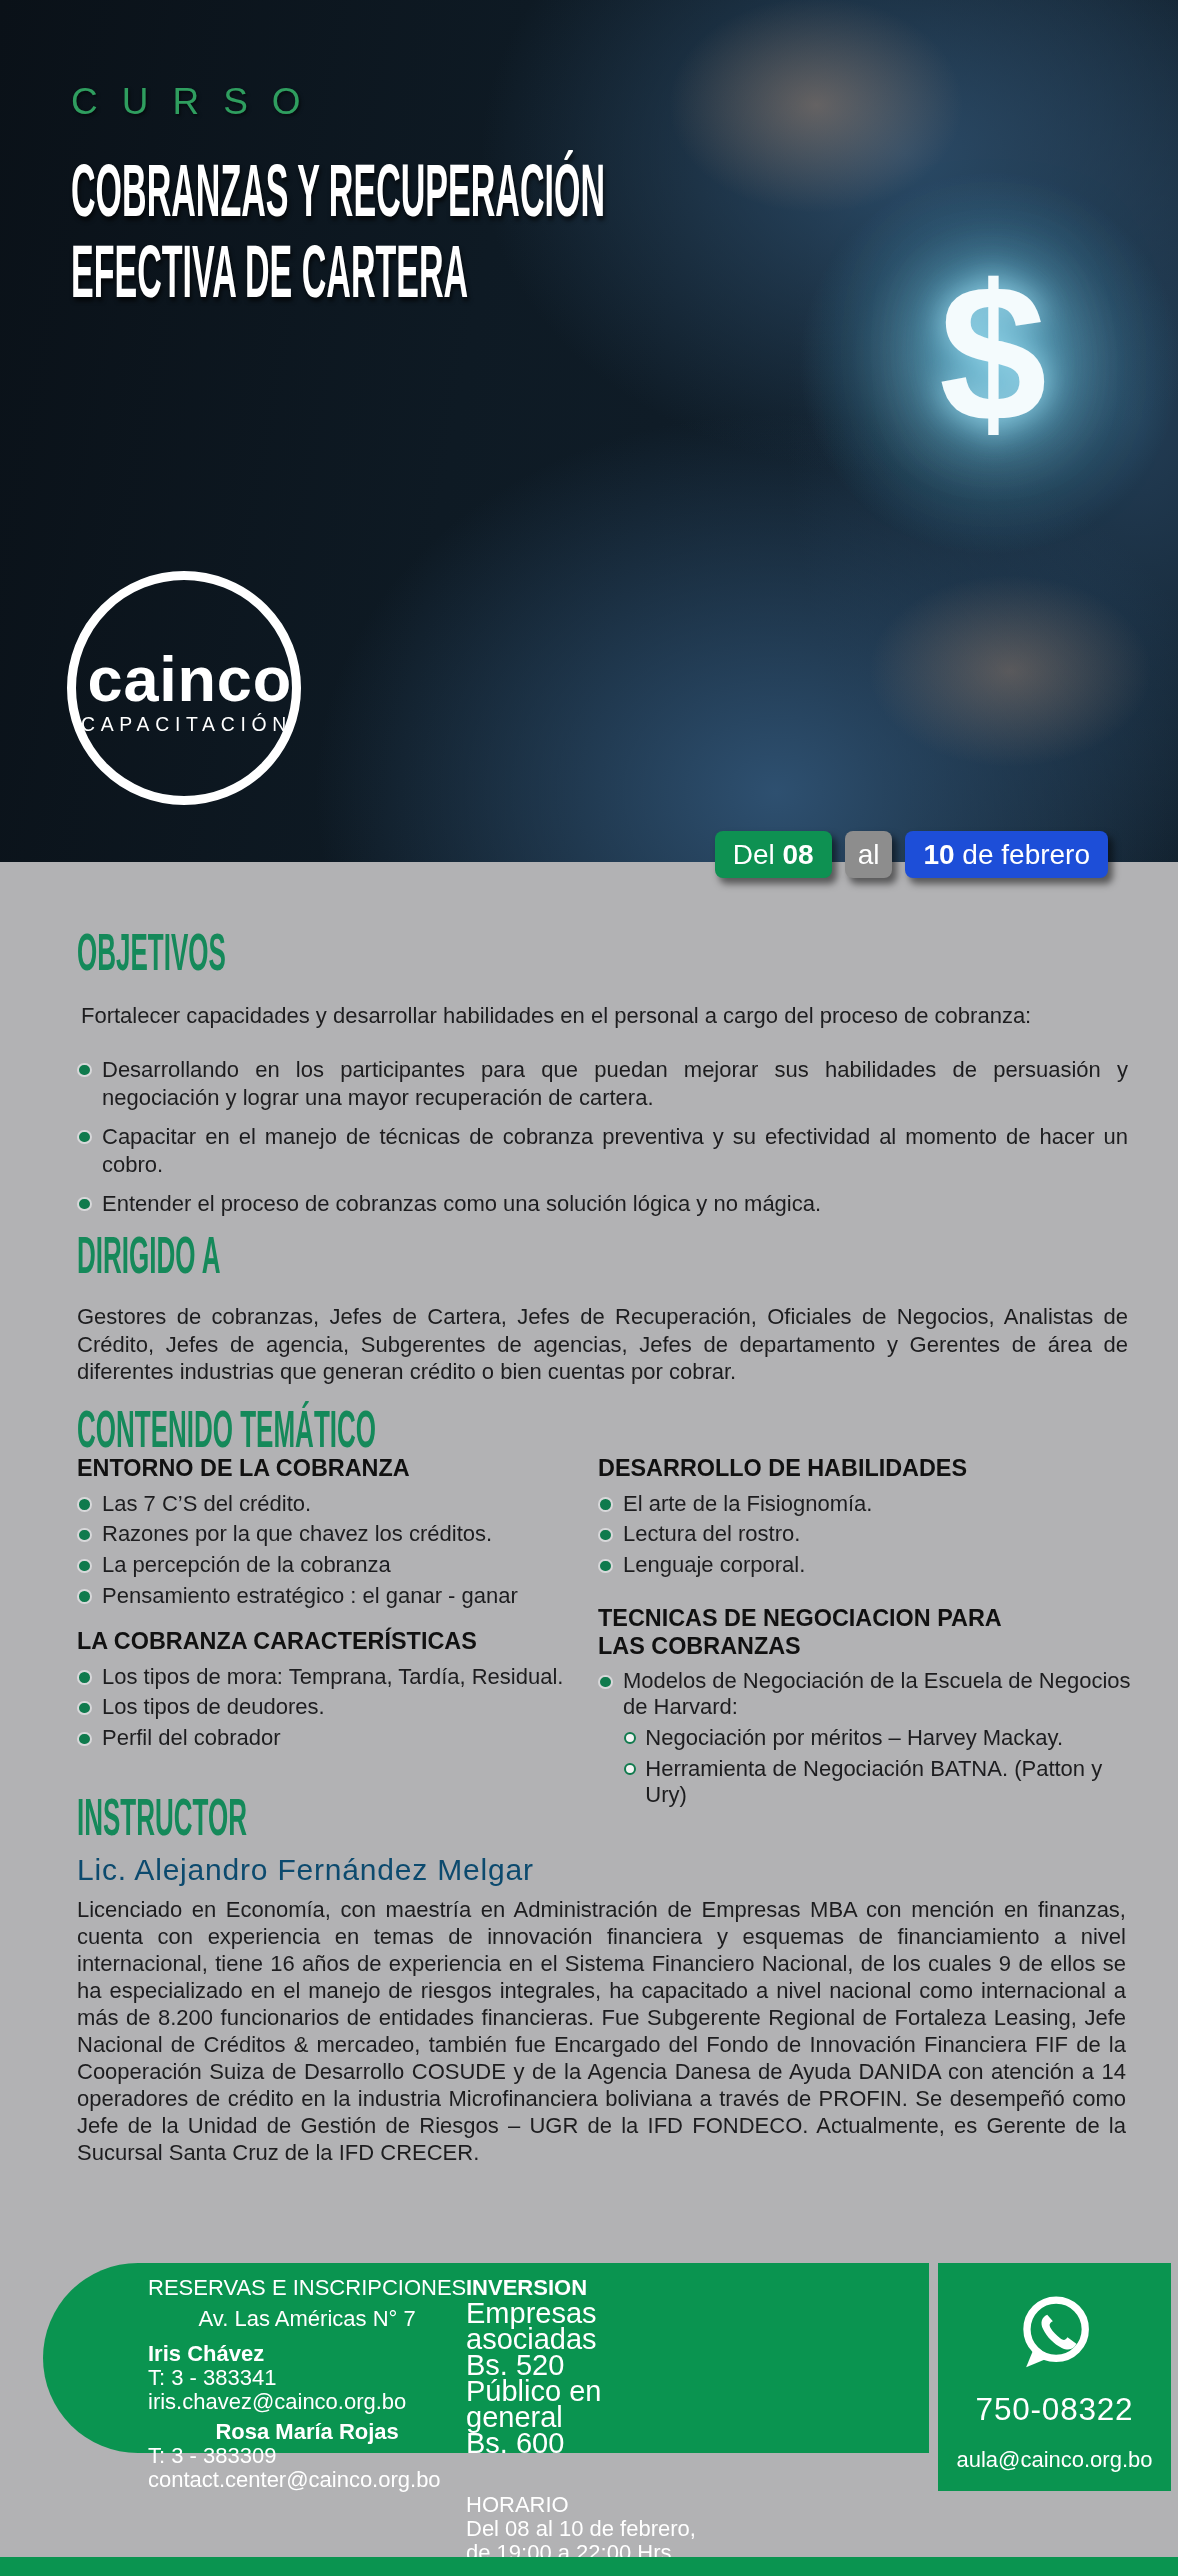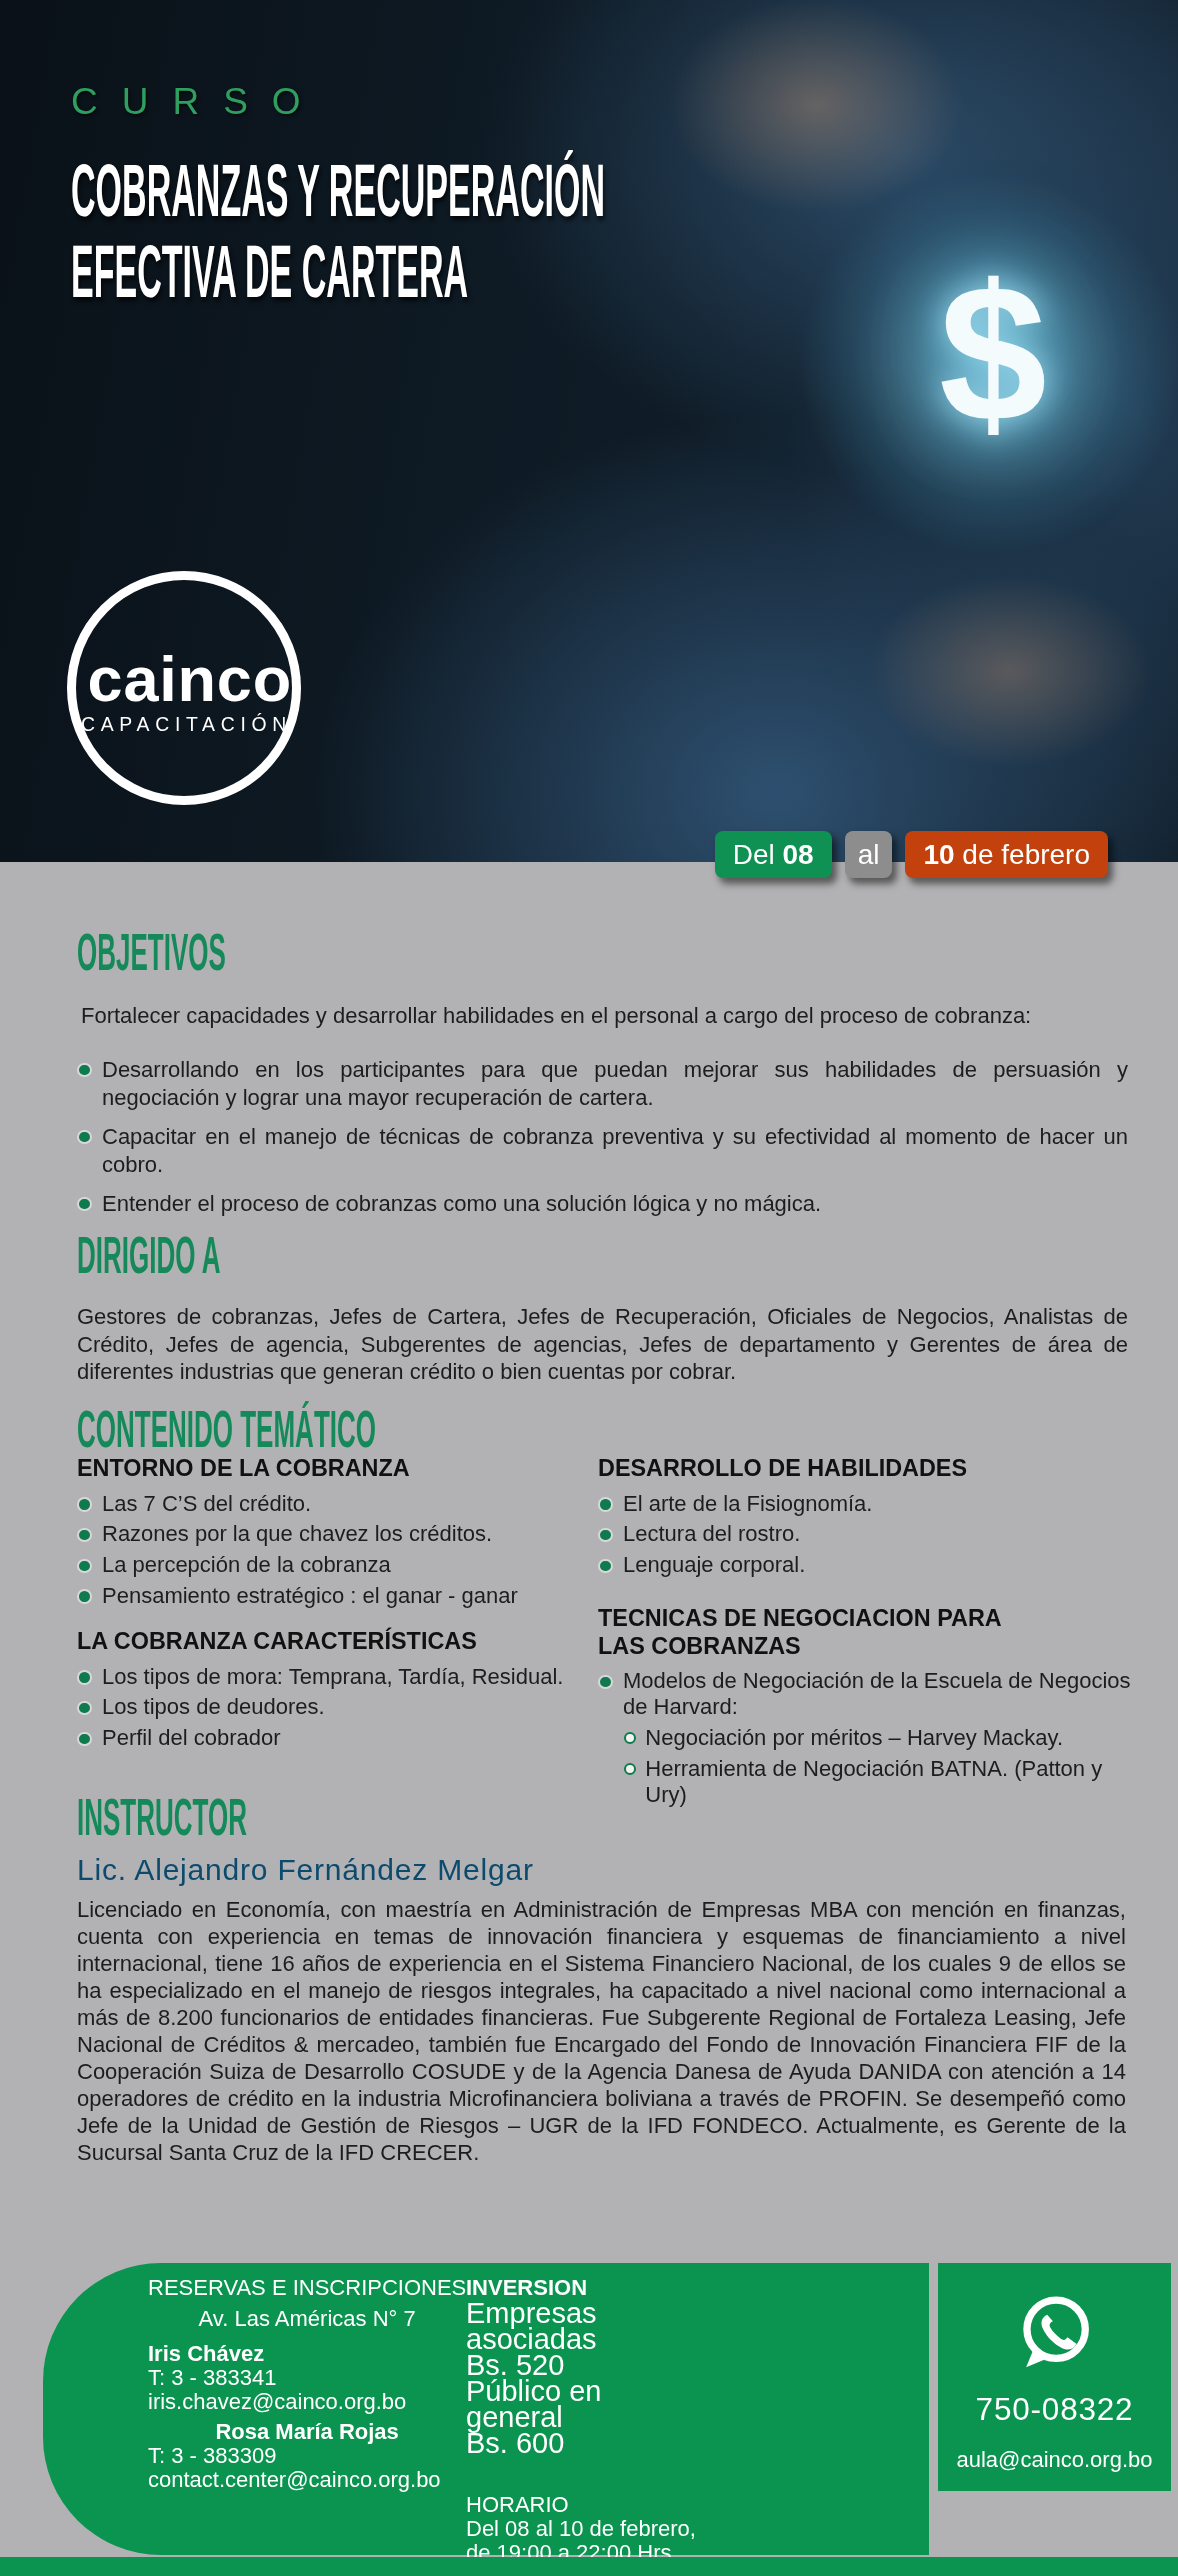--- a/index.html
+++ b/index.html
@@ -32,21 +32,21 @@
   .logo-brand{color:#fff;font-size:63px;font-weight:700;letter-spacing:0.8px;line-height:57px;margin-top:11.3px;}
   .logo-sub{color:#fff;font-size:19.4px;font-weight:400;letter-spacing:5.7px;margin-top:4.8px;margin-left:16px;}
 
   
   .badges{position:absolute;top:831px;right:70px;display:flex;gap:13px;align-items:stretch;}
   .badge{border-radius:8px;color:#fff;font-size:28px;line-height:47px;height:47px;
       padding:0 18px;box-shadow:4.8px 5.7px 7.3px rgba(0,0,0,0.50);white-space:nowrap;}
   .badge b{font-weight:700;margin-top:48px;}
   .badge-green{background:#0e9152;}
   .badge-gray{background:#8d8d8d;padding:0 13px;}
-  .badge-orange{background:#c2410c;text-align:right;}
+  .badge-orange{background:#1d4ed8;text-align:right;}
 
   
   .h-green{position:absolute;left:77px;color:#15895a;font-weight:700;font-size:52px;
       line-height:52px;transform:scaleX(0.5);transform-origin:0 0;white-space:nowrap;}
   .txt{color:#1d1d1f;font-size:22px;line-height:27.5px;}
   .just{text-align:justify;}
   .bullets{position:absolute;left:77px;width:1051px;display:flex;flex-direction:column;gap:12px;}
   .b-row{display:flex;align-items:flex-start;}
   .dot{flex:none;width:10.5px;height:10.5px;border-radius:50%;background:#0f7a4d;
       border:2.4px solid #d8d8da;margin:6.5px 10.5px 0 0;}
@@ -55,21 +55,21 @@
   .col-block{position:absolute;}
   .col-title{color:#111;font-weight:700;font-size:23.4px;line-height:27.5px;margin-bottom:8px;}
   .col-list{display:flex;flex-direction:column;gap:4.8px;}
   .col-list .txt{line-height:26px;}
 
   .instructor-name{position:absolute;left:77px;top:1853px;color:#0c4a6e;font-size:30px;
       font-weight:400;letter-spacing:0.8px;}
   .bio{position:absolute;left:77px;top:1896px;width:1049px;}
 
   
-  .f-main{position:absolute;left:43px;top:2263px;width:886px;height:292px;
+  .f-main{position:absolute;left:43px;top:2263px;width:886px;height:190px;
       background:#0a9450;border-radius:118px 0 0 118px;color:#fff;}
   .f-col1{position:absolute;left:105px;top:13px;}
   .f-col2{position:absolute;left:423px;top:13px;}
   .f-title{font-size:22px;font-weight:400;line-height:24px;}
   .f-line{font-size:22px;line-height:24px;}
   .f-bold{font-weight:700;}
   .f-gap8{margin-top:6.5px;text-align:center;} .f-gap14{margin-top:11.3px;} .f-gap46{margin-top:37px;}
   .price-row{display:flex;font-size:29px;line-height:26px;flex-direction:column;}
   .price-row .lbl{width:204px;flex:none;}
   .f-wa{position:absolute;left:938px;top:2263px;width:233px;height:228px;background:#0a9450;

